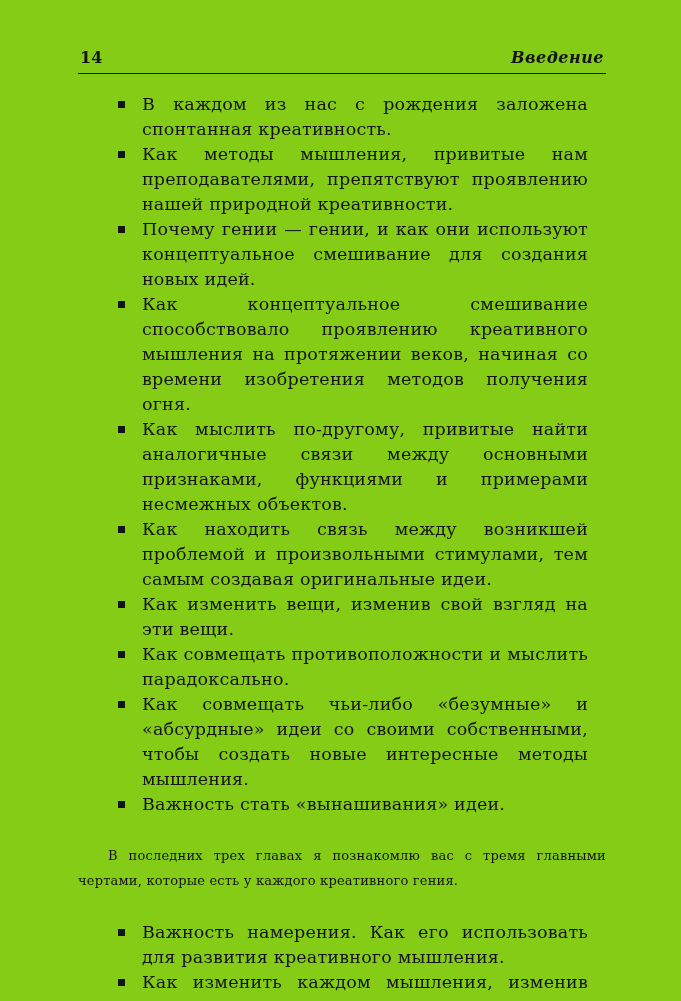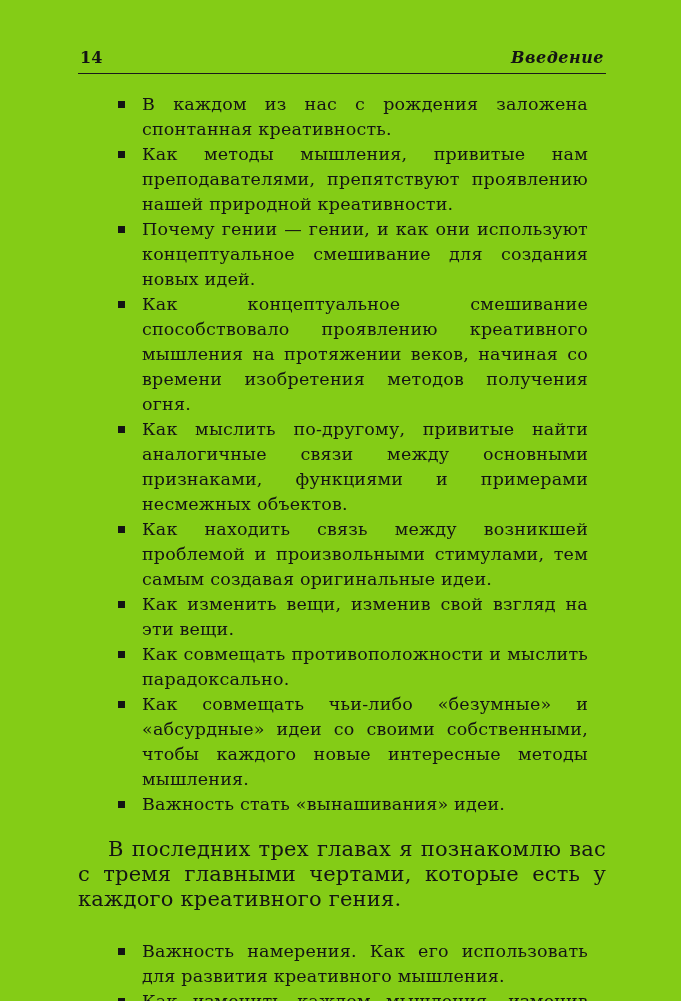--- a/index.html
+++ b/index.html
@@ -61,22 +61,22 @@
   .square-bullet {
     position: absolute;
     left: 0;
     top: 9px;
     width: 7px;
     height: 7px;
     background: #141414;
     display: inline-block;
   }
   .body-paragraph {
-    margin: 20px 0 27px 0;
-    font-size: 21px;
+    margin: 26px 0 27px 0;
+    font-size: 13px;
     line-height: 25px;
     text-align: justify;
     text-indent: 30px;
     hyphens: auto;
     -webkit-hyphens: auto;
     letter-spacing: 0.2px;
   }
 </style>
 </head>
 <body>
@@ -118,21 +118,21 @@
       <li>
         <span class="square-bullet"></span>
         <span>Как изменить вещи, изменив свой взгляд на эти вещи.</span>
       </li>
       <li>
         <span class="square-bullet"></span>
         <span>Как совмещать противоположности и мыслить парадоксально.</span>
       </li>
       <li>
         <span class="square-bullet"></span>
-        <span>Как совмещать чьи-либо «безумные» и «абсурдные» идеи со своими собственными, чтобы каждого новые интересные методы мышления.</span>
+        <span>Как совмещать чьи-либо «безумные» и «абсурдные» идеи со своими собственными, чтобы создать новые интересные методы мышления.</span>
       </li>
       <li>
         <span class="square-bullet"></span>
         <span>Важность стать «вынашивания» идеи.</span>
       </li>
     </ul>
 
     <p class="body-paragraph">В последних трех главах я познакомлю вас с тремя главными чертами, которые есть у каждого креативного гения.</p>
 
     <ul class="bullet-list">

